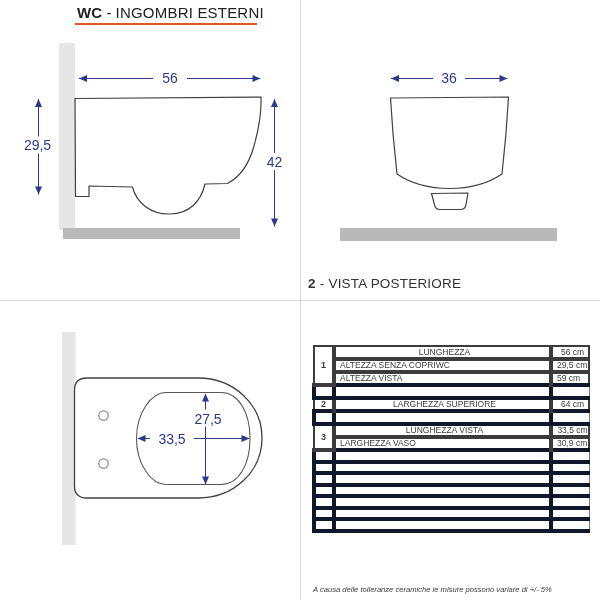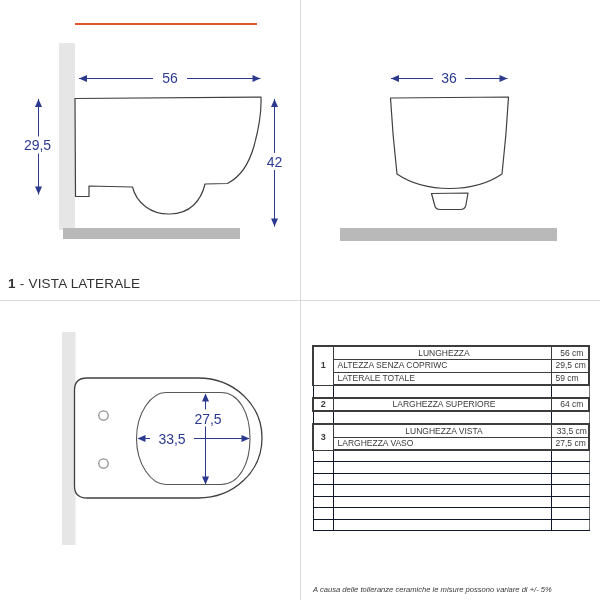--- a/index.html
+++ b/index.html
@@ -23,39 +23,42 @@
   #label-2{left:308px;top:276px;}
   #label-3{left:8px;top:574px;}
   
   .view-svg{position:absolute;}
   #svg-lateral{left:0;top:40px;}
   #svg-posterior{left:300px;top:40px;}
   #svg-superior{left:0;top:310px;}
   .view-svg text{font-family:"Liberation Sans",sans-serif;font-size:14px;fill:#2b3a8f;}
   
   #spec-table{position:absolute;left:312px;top:345px;width:278px;border-collapse:collapse;table-layout:fixed;}
-  #spec-table td{border:1px solid #0f172a;padding:0 0 0 4px;font-size:8.5px;color:#3a3a3a;
+  #spec-table td{border:4px solid #0f172a;padding:0 0 0 4px;font-size:8.5px;color:#3a3a3a;
     line-height:1;vertical-align:middle;overflow:hidden;white-space:nowrap;}
   #spec-table col.c-idx{width:20px;} #spec-table col.c-val{width:38px;}
   #spec-table tr{height:13px;}
   #spec-table tr.empty{height:11.5px;}
   #spec-table td.idx{font-weight:bold;font-size:9px;text-align:center;padding:0;border-left:2px solid #3c3c3c;}
   #spec-table tr.grp td{border-color:#3c3c3c;}
   #spec-table tr.g-first td{border-top:2px solid #3c3c3c;text-align:center;}
   #spec-table tr.g-last td{border-bottom:2px solid #3c3c3c;}
   #spec-table td.val{border-right:1px solid #777;}
   #spec-table tr.grp td.val{border-right:2px solid #3c3c3c;}
   
   .note{position:absolute;left:313px;top:585px;width:250px;font-size:7.6px;font-style:italic;color:#3a3a3a;white-space:nowrap;}
 </style>
 </head>
 <body>
 
 <div id="page">
 
+  <div class="title">
+    <span class="b">WC</span><span class="sep">-</span><span>INGOMBRI ESTERNI</span>
+  </div>
   <div class="underline"></div>
 
   <div class="v-div"></div>
   <div class="h-div"></div>
 
   <svg id="svg-lateral" class="view-svg" width="300" height="230" viewBox="0 40 300 230">
     <rect x="59" y="43" width="16" height="187" fill="#e6e6e6"></rect>
     <rect x="63" y="228" width="177" height="11" fill="#b9b9b9"></rect>
     <path d="M 75,98.5 L 261,97 C 261.5,110 259,128 254,146 C 249,164 240,177 227.5,183.5
              L 205,184 C 201,201 190,213.5 170,214 C 151,214.5 136.5,203 132.5,187
@@ -109,42 +112,42 @@
 
     <line x1="138" y1="438.5" x2="249" y2="438.5" stroke="#2b3a8f" stroke-width="1"></line>
     <polygon points="137.5,438.5 145.5,435 145.5,442" fill="#2b3a8f"></polygon>
     <polygon points="249.5,438.5 241.5,435 241.5,442" fill="#2b3a8f"></polygon>
     <rect x="185" y="409.5" width="46" height="17" fill="#ffffff"></rect>
     <text x="208" y="423.5" text-anchor="middle">27,5</text>
     <rect x="150" y="430.5" width="44" height="16" fill="#ffffff"></rect>
     <text x="172" y="444" text-anchor="middle">33,5</text>
   </svg>
 
-  <div id="label-1" class="vlabel">
-    <span class="num">1</span><span class="sep">-</span><span>VISTA LATERALE</span>
+  <div id="label-2" class="vlabel">
+    <span class="num">2</span><span class="sep">-</span><span>VISTA POSTERIORE</span>
   </div>
 
   <table id="spec-table">
     <colgroup>
         <col class="c-idx">
         <col class="c-desc">
         <col class="c-val">
       </colgroup>
     <tbody>
       <tr class="grp g-first">
         <td class="idx" rowspan="3">1</td>
         <td>LUNGHEZZA</td>
         <td class="val">56 cm</td>
       </tr>
       <tr class="grp">
         <td>ALTEZZA SENZA COPRIWC</td>
         <td class="val">29,5 cm</td>
       </tr>
       <tr class="grp g-last">
-        <td>LATERALE TOTALE</td>
+        <td>ALTEZZA VISTA</td>
         <td class="val">59 cm</td>
       </tr>
       <tr class="spacer">
           <td></td>
           <td></td>
           <td class="val"></td>
         </tr>
       <tr class="grp g-first g-last">
         <td class="idx">2</td>
         <td>LARGHEZZA SUPERIORE</td>
@@ -155,21 +158,21 @@
           <td></td>
           <td class="val"></td>
         </tr>
       <tr class="grp g-first">
         <td class="idx" rowspan="2">3</td>
         <td>LUNGHEZZA VISTA</td>
         <td class="val">33,5 cm</td>
       </tr>
       <tr class="grp g-last">
         <td>LARGHEZZA VASO</td>
-        <td class="val">27,5 cm</td>
+        <td class="val">30,9 cm</td>
       </tr>
       <tr class="empty">
           <td></td>
           <td></td>
           <td class="val"></td>
         </tr>
       <tr class="empty">
           <td></td>
           <td></td>
           <td class="val"></td>

